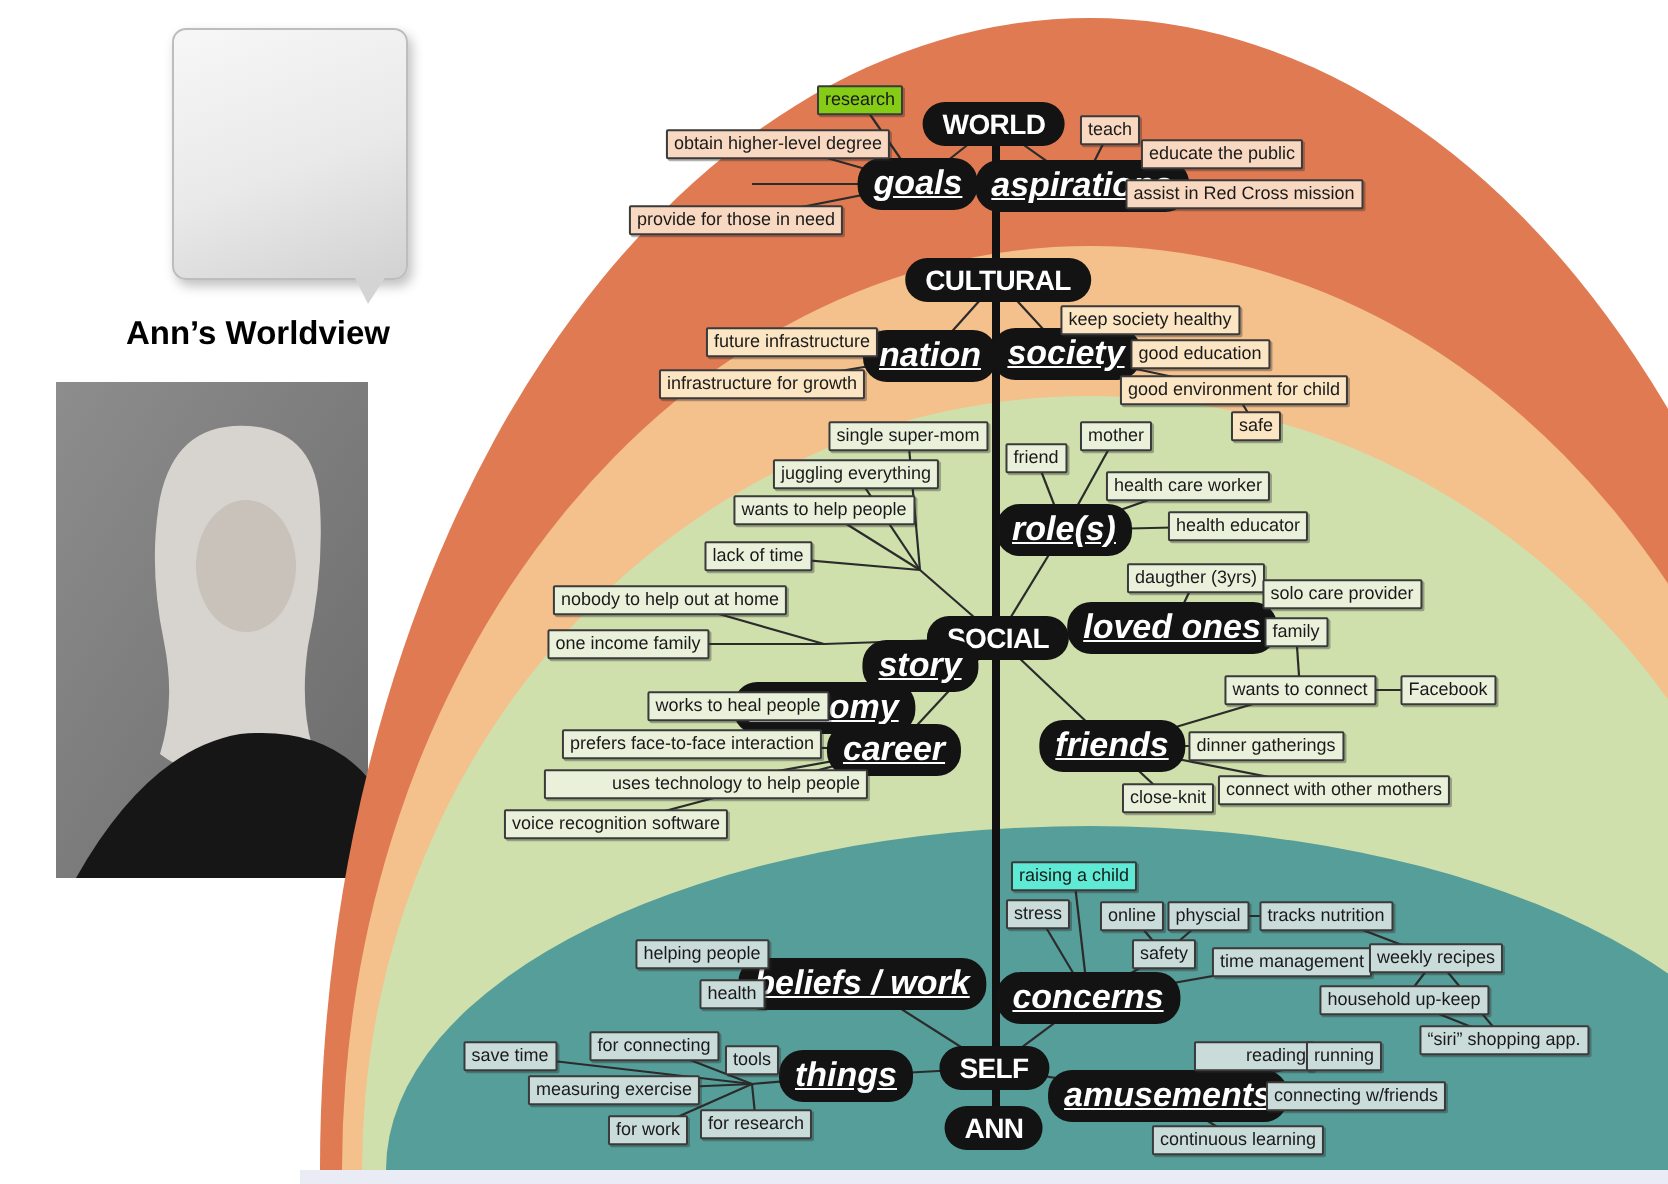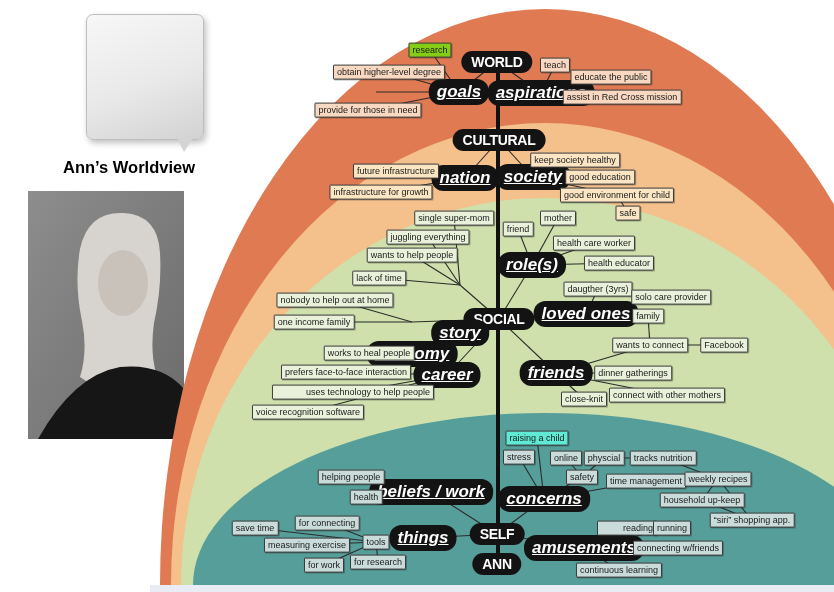--- a/index.html
+++ b/index.html
@@ -232,21 +232,21 @@
     <div class="node item zone-self" style="left: 582px; top: 477px; background: rgb(201, 220, 217);">safety</div>
     <div class="node item zone-self" style="left: 646px; top: 481px; background: rgb(201, 220, 217);">time management</div>
     <div class="node item zone-self" style="left: 718px; top: 479px; background: rgb(201, 220, 217);">weekly recipes</div>
     <div class="node item zone-self" style="left: 702px; top: 500px; background: rgb(201, 220, 217);">household up-keep</div>
     <div class="node item zone-self" style="left: 752px; top: 520px; background: rgb(201, 220, 217);">“siri” shopping app.</div>
     <div class="node item zone-self" style="left: 351px; top: 477px; background: rgb(201, 220, 217);">helping people</div>
     <div class="node item zone-self" style="left: 366px; top: 497px; background: rgb(201, 220, 217);">health</div>
     <div class="node item zone-self" style="left: 255px; top: 528px; background: rgb(201, 220, 217);">save time</div>
     <div class="node item zone-self" style="left: 327px; top: 523px; background: rgb(201, 220, 217);">for connecting</div>
     <div class="node item zone-self" style="left: 307px; top: 545px; background: rgb(201, 220, 217);">measuring exercise</div>
-    <div class="node item zone-self" style="left: 376px; top: 542px; background: rgb(201, 220, 217); text-align: right;">tools</div>
+    <div class="node item zone-self" style="left: 376px; top: 530px; background: rgb(201, 220, 217); text-align: right;">tools</div>
     <div class="node item zone-self" style="left: 324px; top: 565px; background: rgb(201, 220, 217);">for work</div>
     <div class="node item zone-self" style="left: 378px; top: 562px; background: rgb(201, 220, 217);">for research</div>
     <div class="node item zone-self" style="left: 627px; top: 528px; background: rgb(201, 220, 217); padding-left: 25px;">reading</div>
     <div class="node item zone-self" style="left: 672px; top: 528px; background: rgb(201, 220, 217);">running</div>
     <div class="node item zone-self" style="left: 678px; top: 548px; background: rgb(201, 220, 217);">connecting w/friends</div>
     <div class="node item zone-self" style="left: 619px; top: 570px; background: rgb(201, 220, 217);">continuous learning</div>
   </div>
 <div class="bottom-strip" style="background: rgb(233, 235, 245);"></div>
 
 </body></html>

